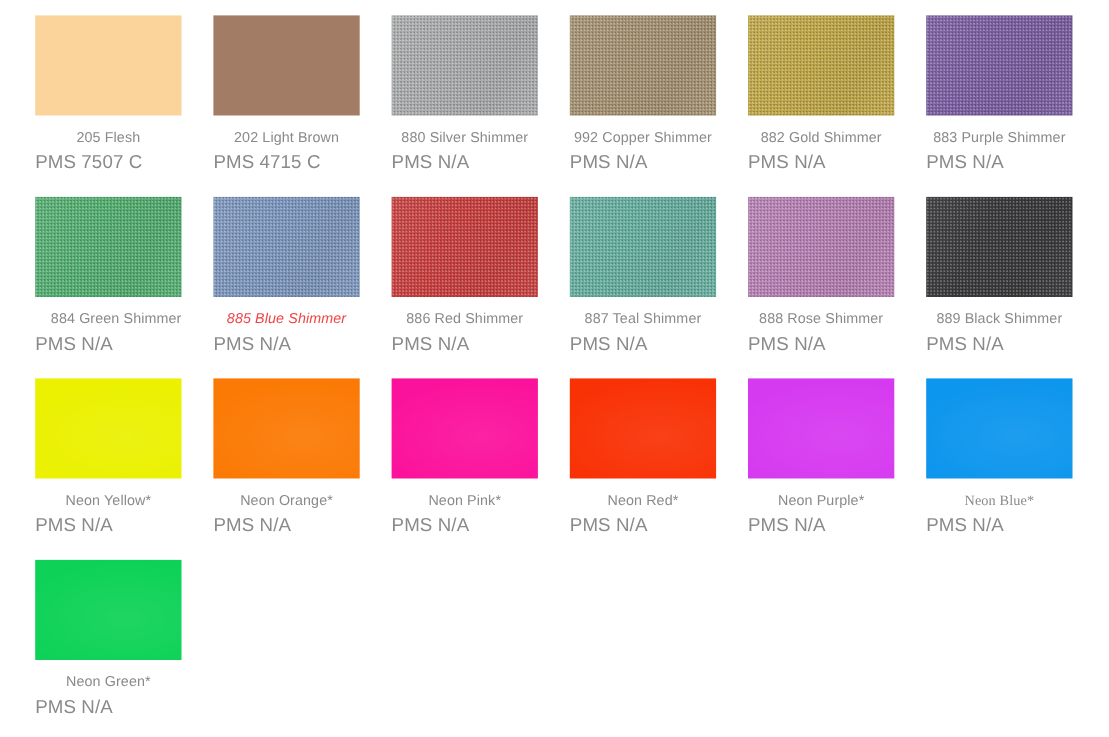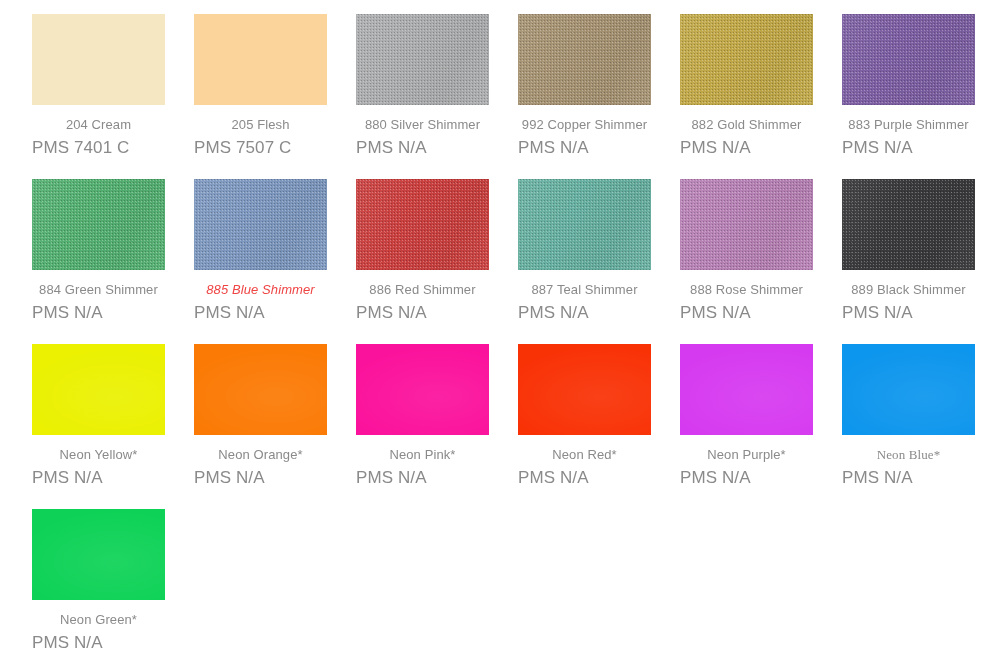--- a/index.html
+++ b/index.html
@@ -96,30 +96,30 @@
     line-height: 20px;
     white-space: nowrap;
     letter-spacing: 0.1px;
   }
 </style>
 </head>
 <body style="background: rgb(255, 255, 255);">
 
 <div id="swatch-grid">
     <div class="swatch-cell">
-      <div class="swatch-chip" style="background: rgb(245, 231, 194);"></div>
-      <div class="swatch-name" style="color: rgb(138, 138, 138);">204 Cream</div>
-      <div class="swatch-pms" style="color: rgb(138, 138, 138);">PMS 7401 C</div>
-    </div>
-    <div class="swatch-cell">
       <div class="swatch-chip" style="background: rgb(250, 212, 154);"></div>
       <div class="swatch-name" style="color: rgb(138, 138, 138);">205 Flesh</div>
       <div class="swatch-pms" style="color: rgb(138, 138, 138);">PMS 7507 C</div>
     </div>
     <div class="swatch-cell">
+      <div class="swatch-chip" style="background: rgb(163, 124, 102);"></div>
+      <div class="swatch-name" style="color: rgb(138, 138, 138);">202 Light Brown</div>
+      <div class="swatch-pms" style="color: rgb(138, 138, 138);">PMS 4715 C</div>
+    </div>
+    <div class="swatch-cell">
       <div class="swatch-chip shimmer" style="background: rgb(171, 172, 173);"></div>
       <div class="swatch-name" style="color: rgb(138, 138, 138);">880 Silver Shimmer</div>
       <div class="swatch-pms" style="color: rgb(138, 138, 138);">PMS N/A</div>
     </div>
     <div class="swatch-cell">
       <div class="swatch-chip shimmer" style="background: rgb(165, 146, 114);"></div>
       <div class="swatch-name" style="color: rgb(138, 138, 138);">992 Copper Shimmer</div>
       <div class="swatch-pms" style="color: rgb(138, 138, 138);">PMS N/A</div>
     </div>
     <div class="swatch-cell">
@@ -127,21 +127,21 @@
       <div class="swatch-name" style="color: rgb(138, 138, 138);">882 Gold Shimmer</div>
       <div class="swatch-pms" style="color: rgb(138, 138, 138);">PMS N/A</div>
     </div>
     <div class="swatch-cell">
       <div class="swatch-chip shimmer" style="background: rgb(124, 95, 162);"></div>
       <div class="swatch-name" style="color: rgb(138, 138, 138); text-align: center;">883 Purple Shimmer</div>
       <div class="swatch-pms" style="color: rgb(138, 138, 138);">PMS N/A</div>
     </div>
     <div class="swatch-cell">
       <div class="swatch-chip shimmer" style="background: rgb(84, 175, 113);"></div>
-      <div class="swatch-name" style="color: rgb(138, 138, 138);">884 Green Shimmer</div>
+      <div class="swatch-name" style="color: rgb(138, 138, 138); text-align: right;">884 Green Shimmer</div>
       <div class="swatch-pms" style="color: rgb(138, 138, 138);">PMS N/A</div>
     </div>
     <div class="swatch-cell">
       <div class="swatch-chip shimmer" style="background: rgb(125, 151, 190);"></div>
       <div class="swatch-name" style="color: #ef4444; font-style: italic;">885 Blue Shimmer</div>
       <div class="swatch-pms" style="color: rgb(138, 138, 138);">PMS N/A</div>
     </div>
     <div class="swatch-cell">
       <div class="swatch-chip shimmer" style="background: rgb(201, 64, 63);"></div>
       <div class="swatch-name" style="color: rgb(138, 138, 138); margin-top: 12px;">886 Red Shimmer</div>

